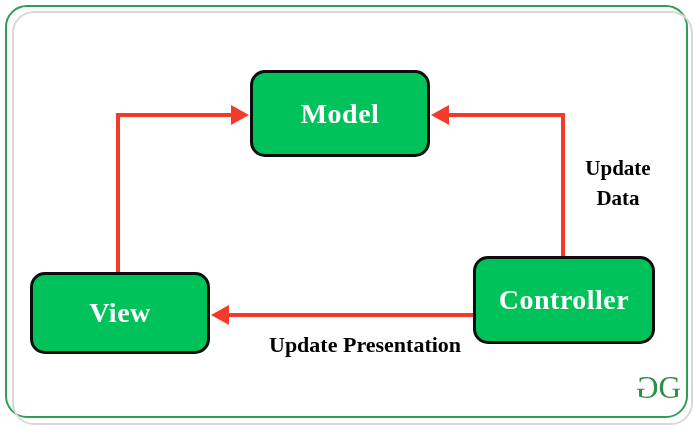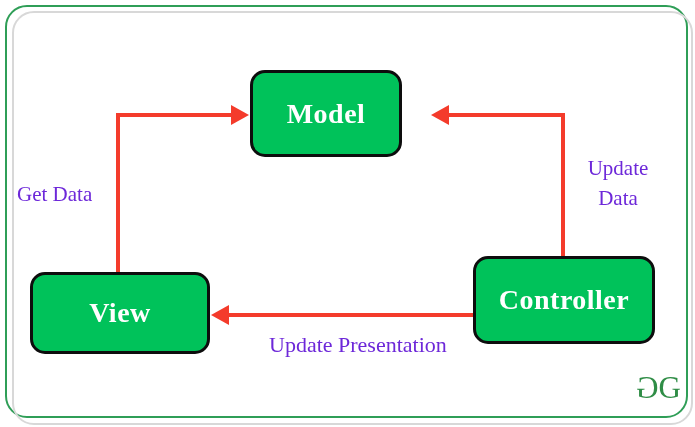--- a/index.html
+++ b/index.html
@@ -34,21 +34,21 @@
     align-items: center;
     justify-content: center;
     box-sizing: border-box;
   }
   .node span {
     color: #ffffff;
     font-weight: bold;
     font-size: 28px;
     letter-spacing: 0.5px;
   }
-  .node-model      { left: 250px; top: 70px;  width: 152px; height: 87px; }
+  .node-model      { left: 250px; top: 70px;  width: 180px; height: 87px; }
   .node-view       { left: 30px;  top: 272px; width: 180px; height: 82px; }
   .node-controller { left: 473px; top: 256px; width: 182px; height: 88px; }
 
   
   .seg { position: absolute; background: #f43b2b; }
   .seg-getdata-v    { left: 116px; top: 113px; width: 4px;   height: 159px; }
   .seg-getdata-h    { left: 116px; top: 113px; width: 116px; height: 4px; }
   .seg-updatedata-v { left: 561px; top: 113px; width: 4px;   height: 157px; }
   .seg-updatedata-h { left: 448px; top: 113px; width: 117px; height: 4px; }
   .seg-updatepres-h { left: 228px; top: 313px; width: 245px; height: 4px; }
@@ -65,22 +65,22 @@
     border-bottom: 10px solid transparent;
     border-right: 18px solid #f43b2b;
   }
   .head-getdata    { left: 231px; top: 105px; }
   .head-updatedata { left: 431px; top: 105px; }
   .head-updatepres { left: 211px; top: 305px; }
 
   
   .edge-label {
     position: absolute;
-    color: #6d28d9;
-    font-weight: normal;
+    color: #000000;
+    font-weight: bold;
     font-size: 21px;
     white-space: nowrap;
   }
   .label-getdata { left: 17px; top: 182px; }
   .label-updatedata {
     left: 570px; top: 153px; width: 96px;
     text-align: center; white-space: normal; line-height: 1.45;
   }
   .label-updatepres { left: 233px; top: 332px; font-size: 22px; margin-left: 36px; }
 
@@ -120,21 +120,20 @@
   <div class="node node-model">
     <span>Model</span>
   </div>
   <div class="node node-view">
     <span>View</span>
   </div>
   <div class="node node-controller">
     <span>Controller</span>
   </div>
 
-  <div class="edge-label label-getdata">Get Data</div>
   <div class="edge-label label-updatedata">Update Data</div>
   <div class="edge-label label-updatepres">Update Presentation</div>
 
   <div class="logo">
     <span class="g-flip">G</span><span>G</span>
   </div>
 
 </div>
 
 </body></html>

